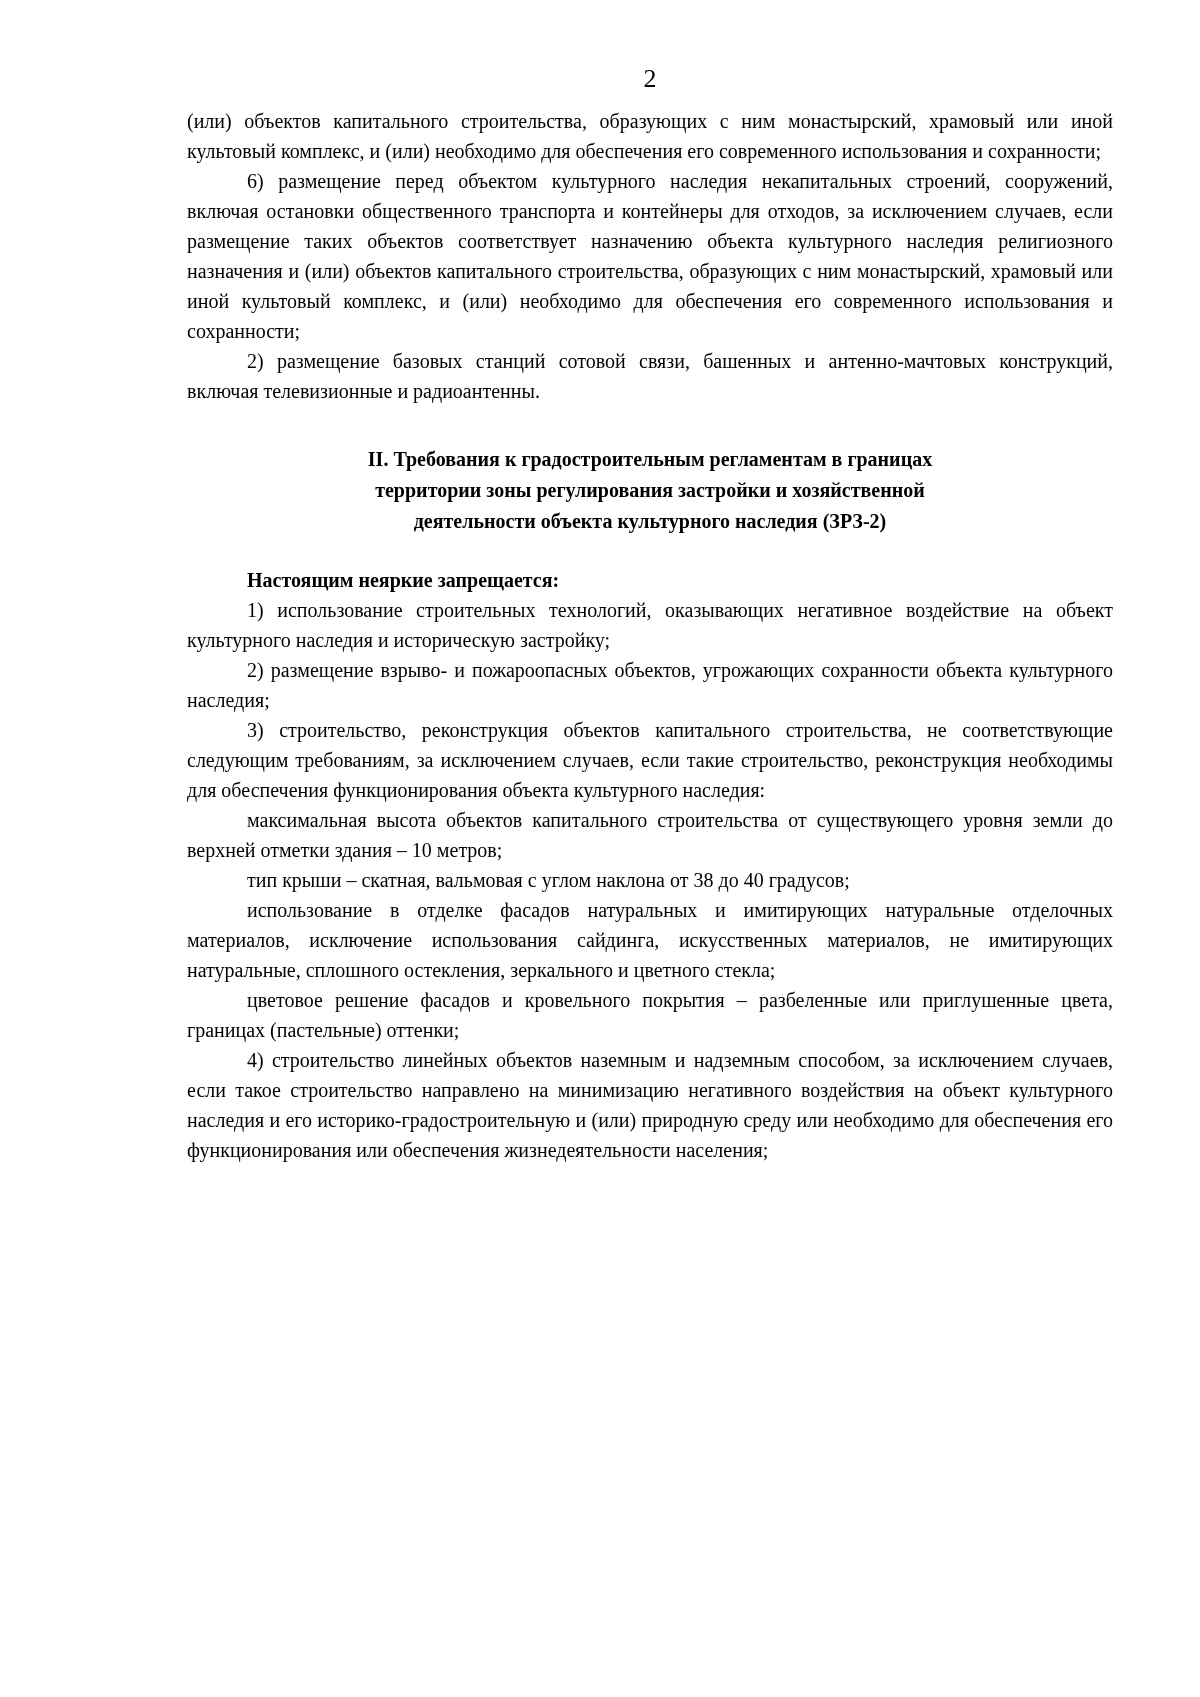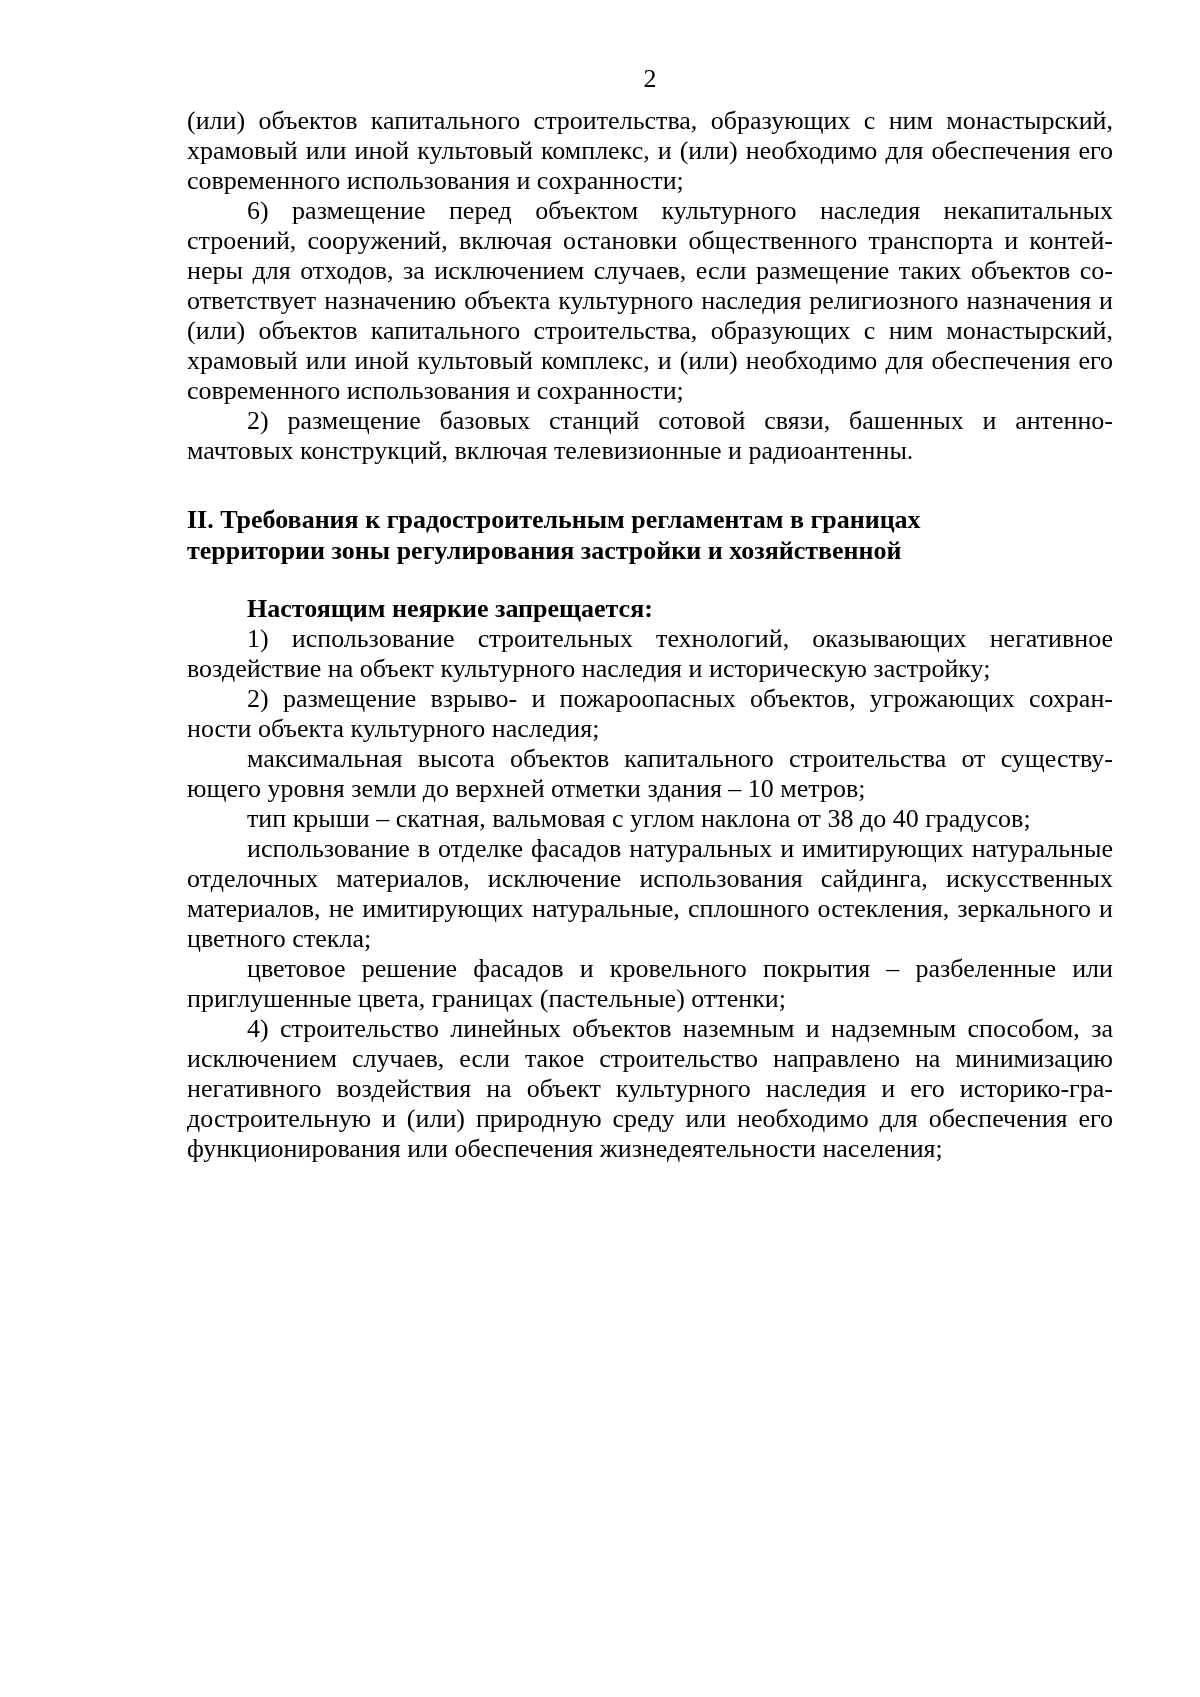--- a/index.html
+++ b/index.html
@@ -23,35 +23,36 @@
     width: 926px;
     text-align: center;
     font-size: 26px;
     line-height: 30px;
   }
   .text-block {
     position: absolute;
     top: 106px;
     left: 187px;
     width: 926px;
-    font-size: 26px;
+    font-size: 20px;
     line-height: 30px;
   }
   .para {
     margin: 0;
     text-indent: 60px;
     text-align: justify;
     hyphens: manual;
     -webkit-hyphens: manual;
   }
   .para.no-indent { text-indent: 0; }
   .para.bold { font-weight: bold; }
   .para.gap-above { margin-top: 27px; }
   .heading {
     font-weight: bold;
+    text-align: center;
     line-height: 31px;
     margin: 38px 0 28px 0;
   }
 </style>
 </head>
 <body>
 
 <div class="page">
 
   <div class="page-number">2</div>
@@ -60,29 +61,31 @@
 
     <p class="para no-indent">(или) объектов капитального строительства, образующих с ним монастырский, храмовый или иной культовый комплекс, и (или) необходимо для обеспечения его современного использования и сохранности;</p>
 
     <p class="para">6) размещение перед объектом культурного наследия некапитальных строений, сооружений, включая остановки общественного транспорта и контей­неры для отходов, за исключением случаев, если размещение таких объектов со­ответствует назначению объекта культурного наследия религиозного назначения и (или) объектов капитального строительства, образующих с ним монастырский, храмовый или иной культовый комплекс, и (или) необходимо для обеспечения его современного использования и сохранности;</p>
 
     <p class="para">2) размещение базовых станций сотовой связи, башенных и антенно-мачтовых конструкций, включая телевизионные и радиоантенны.</p>
 
     <div class="heading">
       <div>II. Требования к градостроительным регламентам в границах</div>
       <div>территории зоны регулирования застройки и хозяйственной</div>
+      <div>деятельности объекта культурного наследия (ЗРЗ-2)</div>
     </div>
 
 
     <p class="para bold gap-above">Настоящим неяркие запрещается:</p>
 
     <p class="para">1) использование строительных технологий, оказывающих негативное воздействие на объект культурного наследия и историческую застройку;</p>
 
     <p class="para">2) размещение взрыво- и пожароопасных объектов, угрожающих сохран­ности объекта культурного наследия;</p>
 
+    <p class="para">3) строительство, реконструкция объектов капитального строительства, не соответствующие следующим требованиям, за исключением случаев, если такие строительство, реконструкция необходимы для обеспечения функционирования объекта культурного наследия:</p>
 
     <p class="para">максимальная высота объектов капитального строительства от существу­ющего уровня земли до верхней отметки здания – 10 метров;</p>
 
     <p class="para">тип крыши – скатная, вальмовая с углом наклона от 38 до 40 градусов;</p>
 
     <p class="para">использование в отделке фасадов натуральных и имитирующих натураль­ные отделочных материалов, исключение использования сайдинга, искусствен­ных материалов, не имитирующих натуральные, сплошного остекления, зер­кального и цветного стекла;</p>
 
 
     <p class="para">цветовое решение фасадов и кровельного покрытия – разбеленные или приглушенные цвета, границах (пастельные) оттенки;</p>
 

